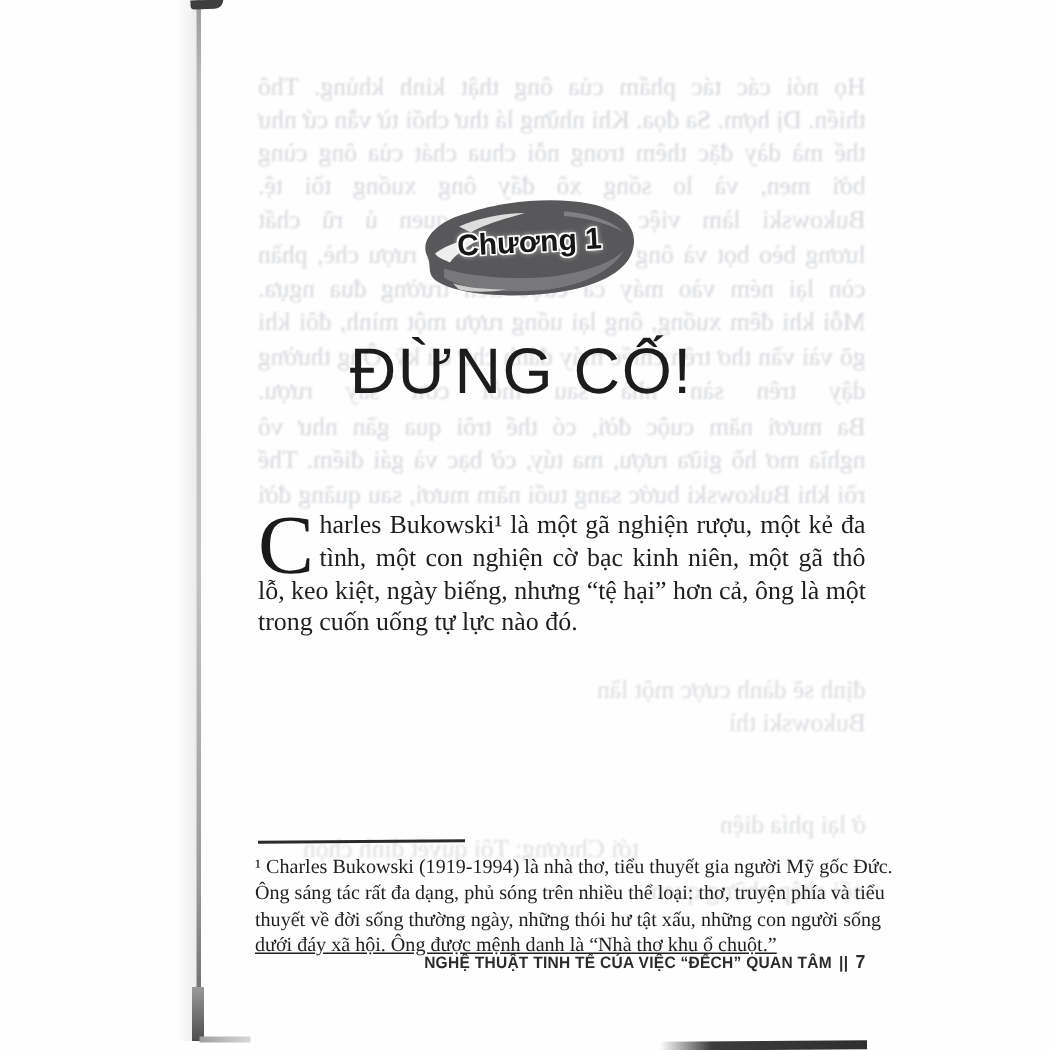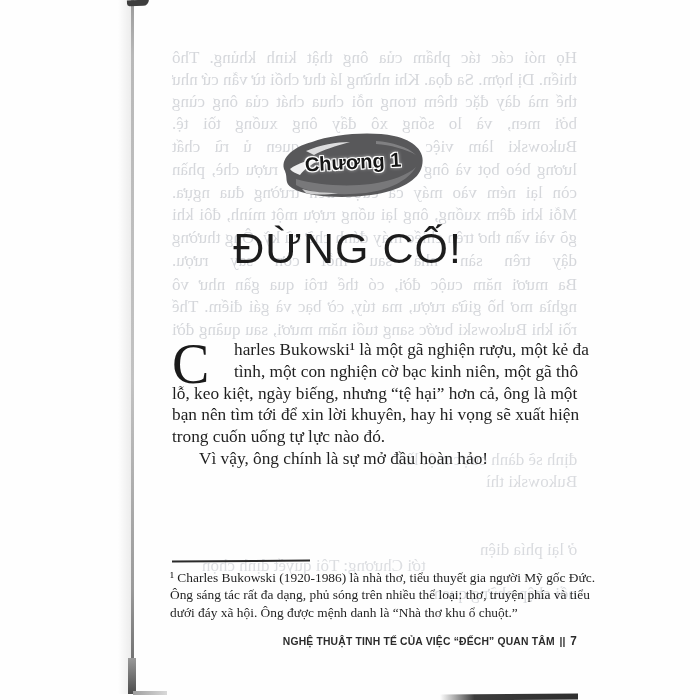--- a/index.html
+++ b/index.html
@@ -62,34 +62,34 @@
     font-family:"Liberation Sans",sans-serif;font-weight:400;
     font-size:43px;letter-spacing:1px;color:#1c1c1c;
   }
   
   .body-text{position:absolute;left:172px;top:339px;width:405px;z-index:2;color:#1f1f1f;}
   .body-text .bl{
     font-size:17.3px;line-height:21.8px;height:21.8px;
     text-align:justify;text-align-last:justify;white-space:nowrap;
   }
   .body-text .end{text-align-last:left;}
-  .body-text .cap-pad{margin-left:62px;}
+  .body-text .cap-pad{margin-left:41px;}
   .body-text .ind{text-indent:27px;}
   .dropcap{
     position:absolute;left:0;top:1px;width:40px;
     font-size:56px;line-height:48px;color:#1a1a1a;
   }
   
   .footnote-rule{position:absolute;left:172px;top:560px;width:138px;height:2px;background:#2a2a2a;z-index:2;transform:rotate(-0.4deg);}
   .footnote{position:absolute;left:170px;top:569px;width:412px;z-index:2;color:#1f1f1f;}
   .footnote .fl{
     font-size:13.4px;line-height:17.3px;height:17.3px;
     text-align:justify;text-align-last:justify;white-space:nowrap;
   }
-  .footnote .end{text-align-last:left;}
+  .footnote .end{text-align-last:left;text-decoration:underline;}
   
   .footer{
     position:absolute;left:172px;top:634px;width:405px;z-index:2;
     text-align:right;
     font-family:"Liberation Sans",sans-serif;font-weight:bold;font-size:11px;color:#2b2b2b;
     transform:scaleX(0.94);transform-origin:100% 50%;
     letter-spacing:0.2px;
   }
   .footer .sep{margin:0 5px;font-weight:bold;}
   .footer .pgnum{font-size:12.5px;}
@@ -137,27 +137,26 @@
   <div class="chapter-label">Chương 1</div>
 </div>
 
 <div class="chapter-title">ĐỪNG CỐ!</div>
 
 <div class="body-text">
   <div class="dropcap">C</div>
   <div class="bl cap-pad">harles Bukowski¹ là một gã nghiện rượu, một kẻ đa</div>
   <div class="bl cap-pad">tình, một con nghiện cờ bạc kinh niên, một gã thô</div>
   <div class="bl">lỗ, keo kiệt, ngày biếng, nhưng “tệ hại” hơn cả, ông là một</div>
-  <div class="bl">bạn nên tìm tới để xin lời khuyên, hay hi vọng sẽ xuất hiện</div>
   <div class="bl end">trong cuốn uống tự lực nào đó.</div>
-  <div class="bl end ind">Vì vậy, ông chính là sự mở đầu hoàn hảo!</div>
 </div>
 
 <div class="footnote-rule"></div>
 <div class="footnote">
-  <div class="fl">¹ Charles Bukowski (1920-1986) là nhà thơ, tiểu thuyết gia người Mỹ gốc Đức.</div>
+  <div class="fl">¹ Charles Bukowski (1919-1994) là nhà thơ, tiểu thuyết gia người Mỹ gốc Đức.</div>
   <div class="fl">Ông sáng tác rất đa dạng, phủ sóng trên nhiều thể loại: thơ, truyện phía và tiểu</div>
+  <div class="fl">thuyết về đời sống thường ngày, những thói hư tật xấu, những con người sống</div>
   <div class="fl end">dưới đáy xã hội. Ông được mệnh danh là “Nhà thơ khu ổ chuột.”</div>
 </div>
 
 <div class="footer">
   <span>NGHỆ THUẬT TINH TẾ CỦA VIỆC “ĐẾCH” QUAN TÂM</span><span class="sep">||</span><span class="pgnum">7</span>
 </div>
 
 </body></html>

